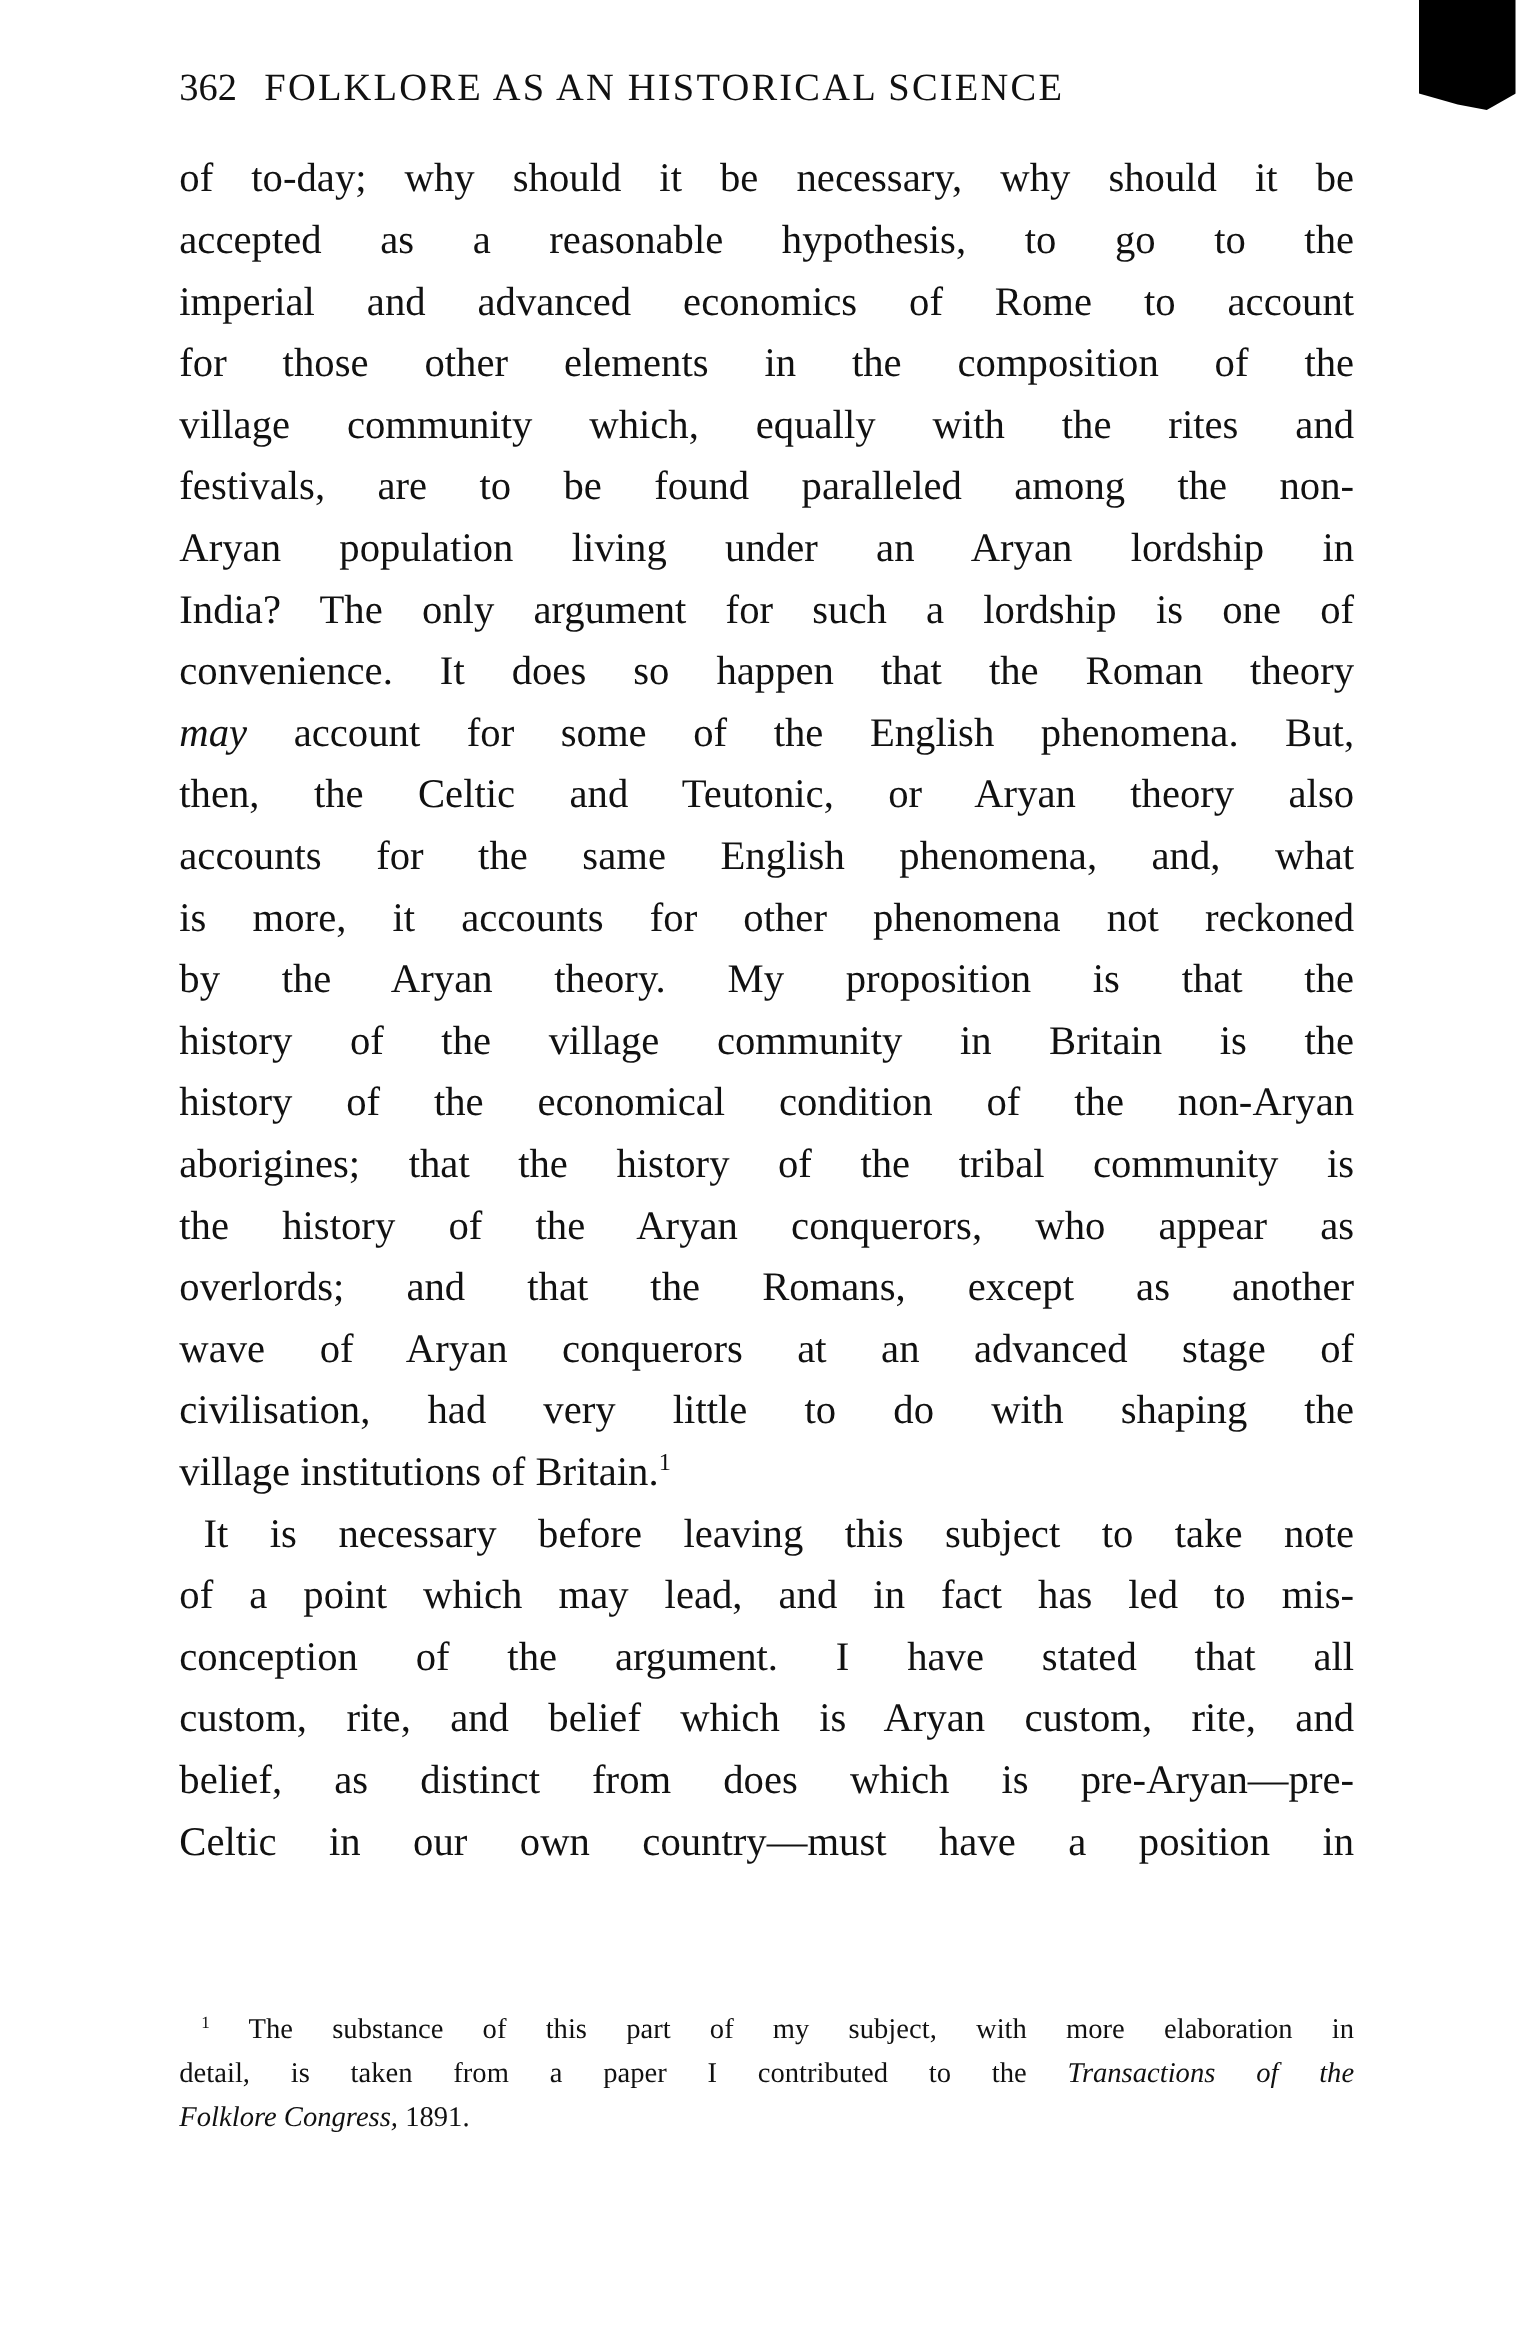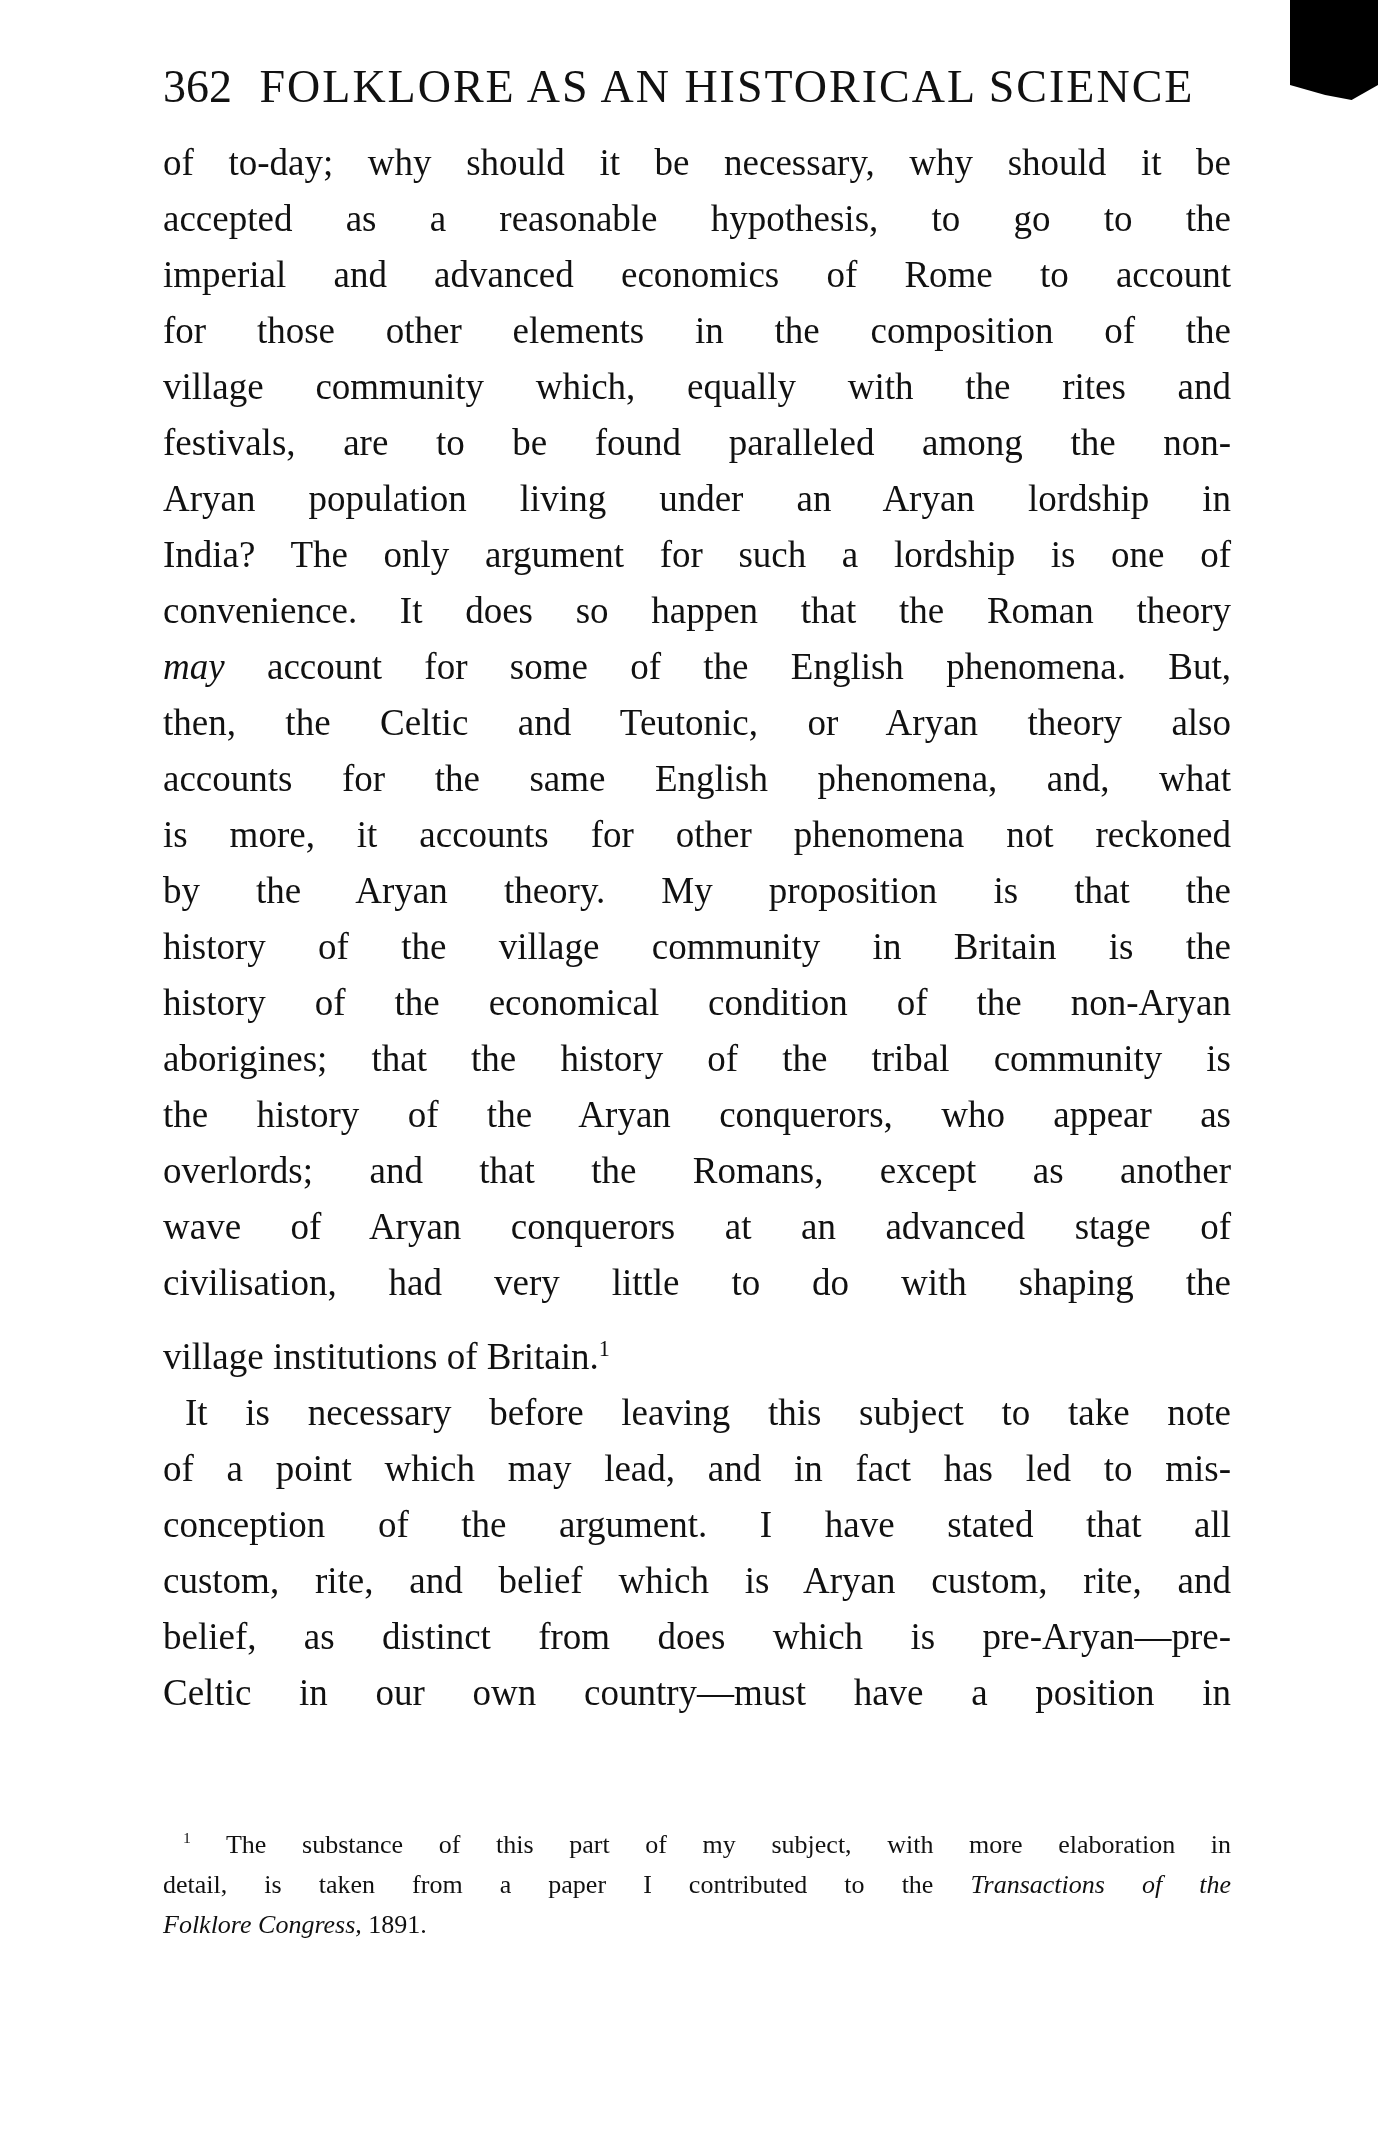--- a/index.html
+++ b/index.html
@@ -6,29 +6,29 @@
   body {
     width: 1378px; height: 2133px; background: #ffffff; position: relative; overflow: hidden;
     font-family: "Liberation Serif", "DejaVu Serif", serif; color: #111;
   }
   .corner-mark {
     position: absolute; left: 1290px; top: 0; width: 88px; height: 100px; background: #000;
     clip-path: polygon(0 0, 100% 0, 100% 85%, 70% 100%, 40% 95%, 0 85%);
   }
   .running-head {
     position: absolute; left: 163px; top: 60px; width: 1010px;
-    font-size: 46px; letter-spacing: 2px; white-space: nowrap;
+    font-size: 35px; letter-spacing: 2px; white-space: nowrap;
   }
   .running-head .pageno { margin-right: 14px; letter-spacing: 0; }
   .body-text {
     position: absolute; left: 163px; top: 135px; width: 1068px;
     font-size: 37px; line-height: 56px;
   }
   .line { display: block; text-align: justify; text-align-last: justify; white-space: nowrap; height: 56px; }
-  .line.last { text-align-last: left; margin-top: 18px; }
+  .line.last { text-align-last: left; }
   .line.indent { padding-left: 22px; }
   .footnotes {
     position: absolute; left: 163px; top: 1825px; width: 1068px;
     font-size: 26px; line-height: 40px;
   }
   .fn-line { display: block; text-align: justify; text-align-last: justify; white-space: nowrap; height: 40px; }
   .fn-line.first { padding-left: 20px; }
   .fn-line.last { text-align-last: left; }
   sup { font-size: 60%; vertical-align: super; line-height: 0; }
   i { font-style: italic; }

